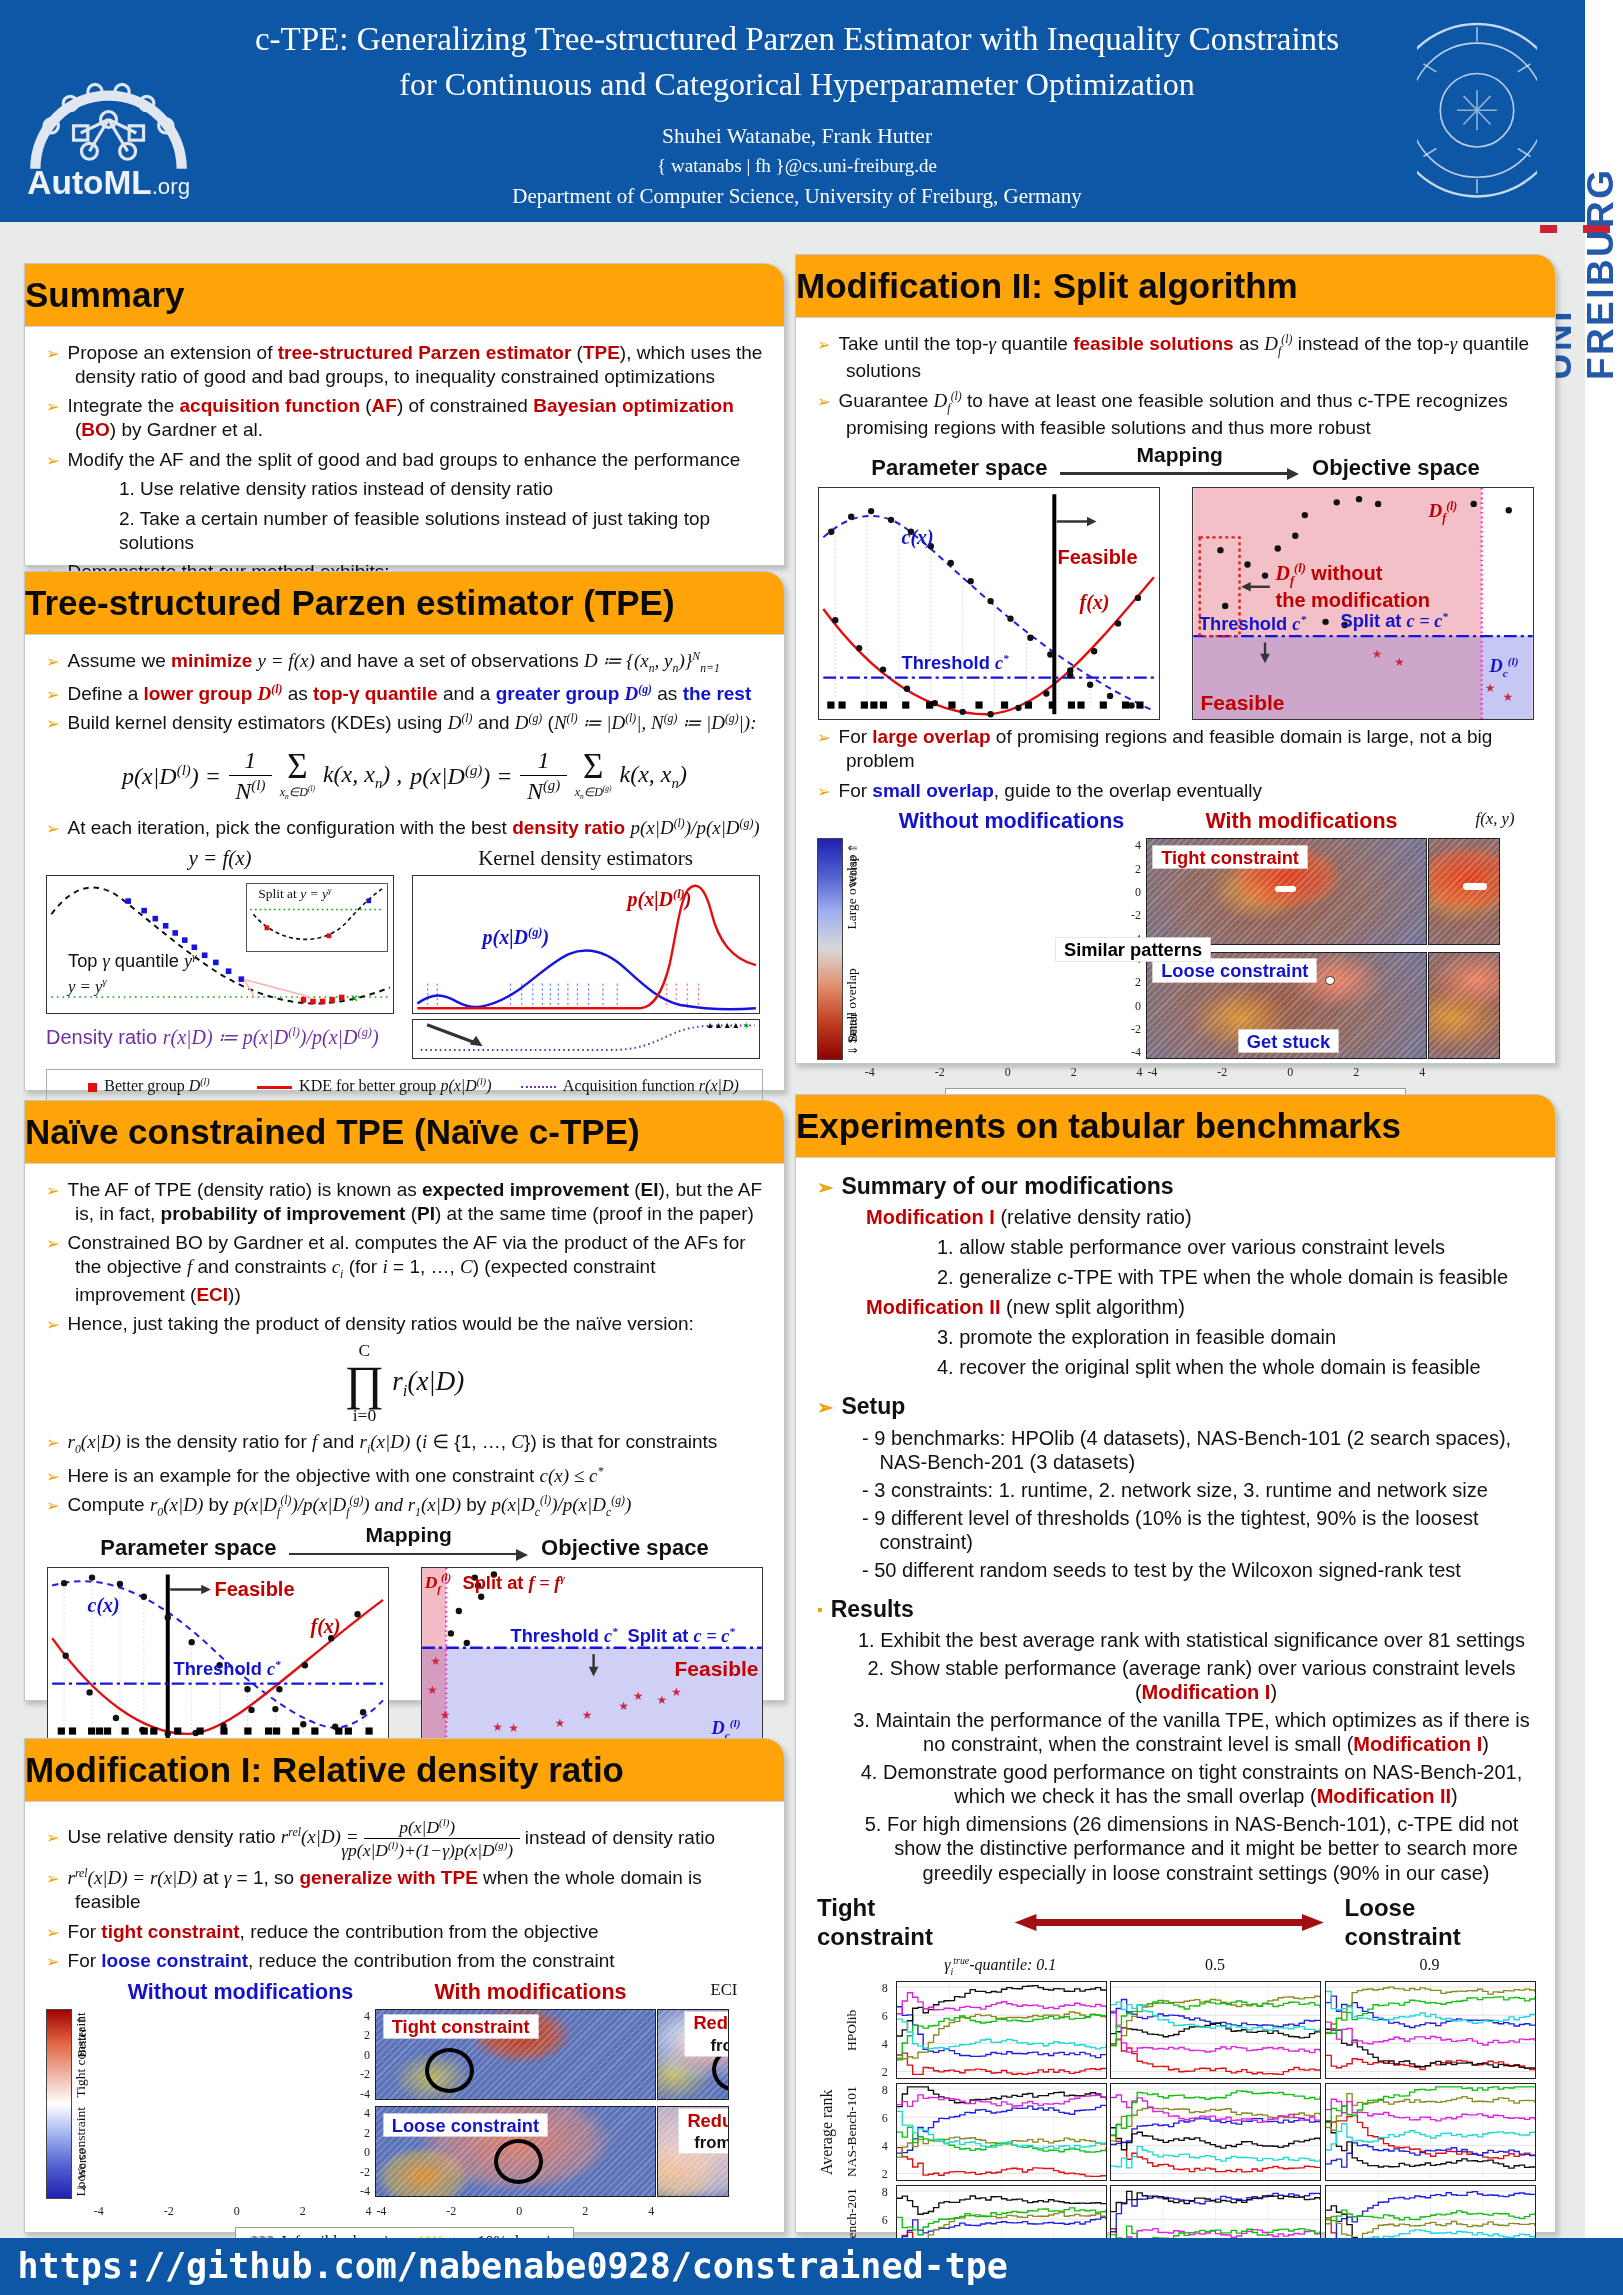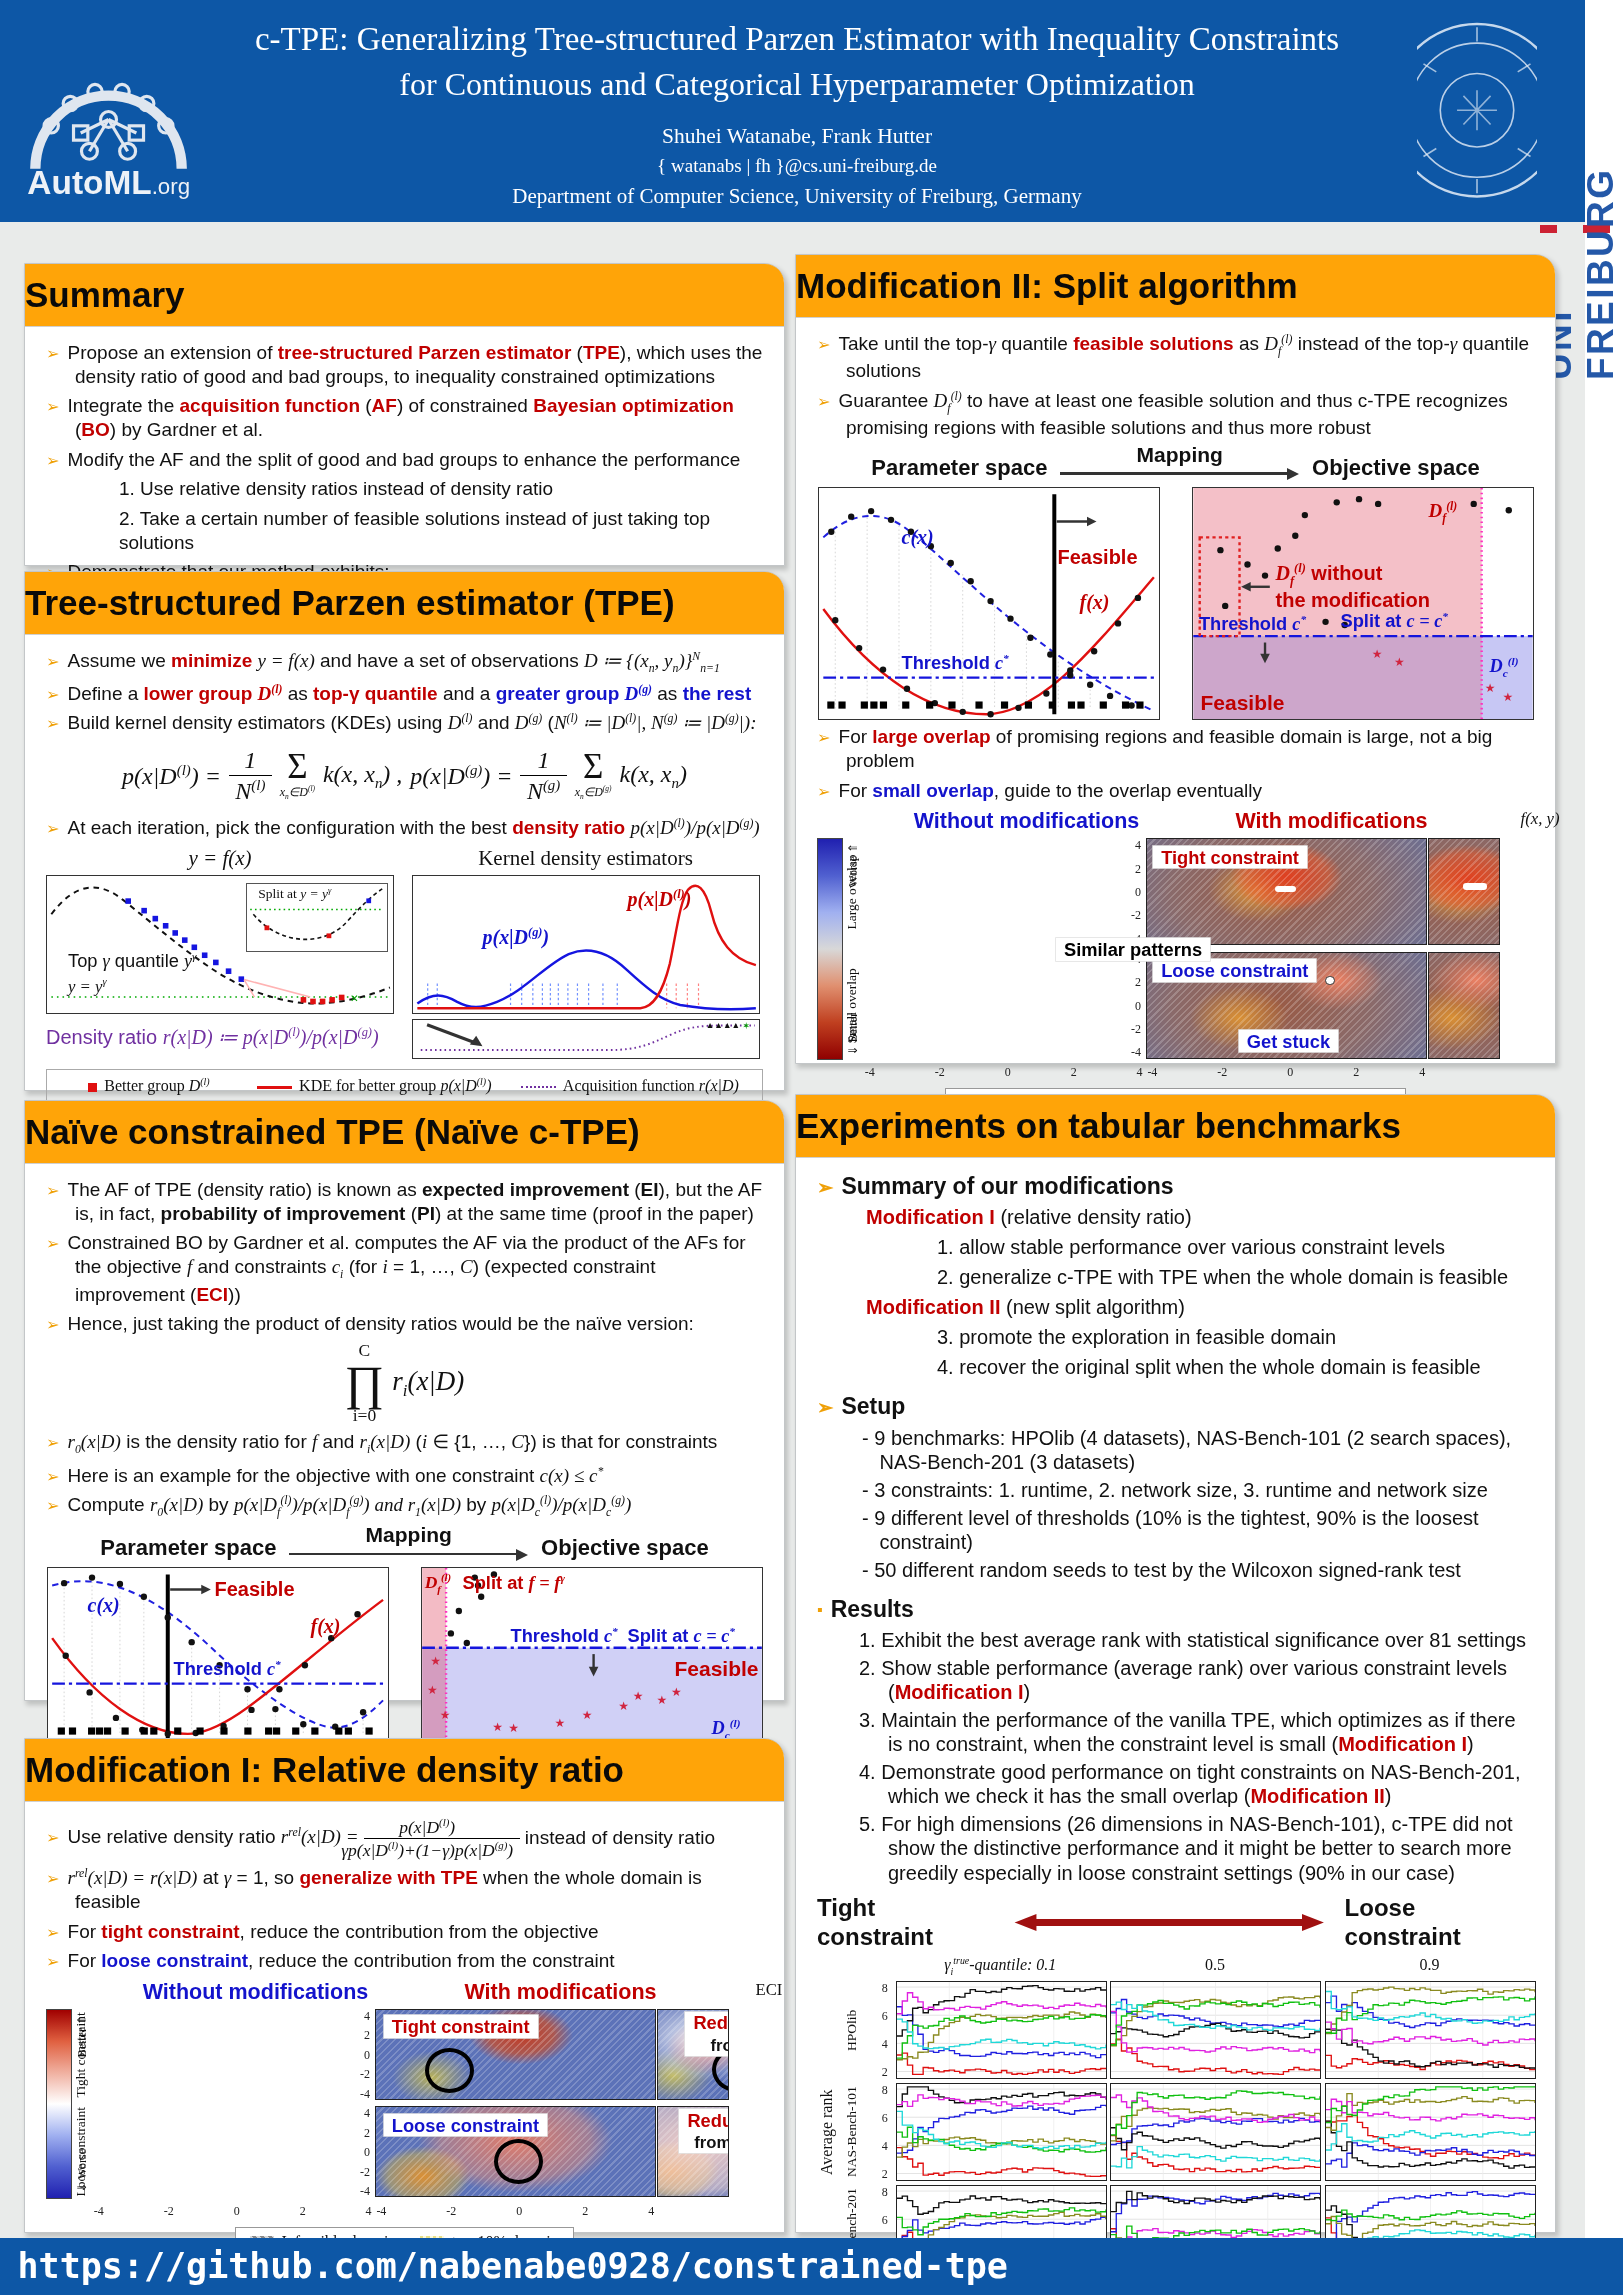--- a/index.html
+++ b/index.html
@@ -77,21 +77,21 @@
   .densitylabel{font-size:20px;margin-top:11px;}
   .tpelegend{display:grid;grid-template-columns:1.05fr 1.55fr 1.4fr;border:0.8px solid #aaa;margin-top:9.6px;padding:6.4px 11px;font-family:"Liberation Serif",serif;font-size:16px;row-gap:6.4px;}
   
   .maphead{display:flex;justify-content:center;align-items:flex-end;gap:12.8px;font-weight:bold;font-size:22px;margin:6.4px 0 4.8px 0;}
   .marr{position:relative;width:239px;height:35px;}
   .marrlab{position:absolute;left:0;right:0;top:-4.8px;text-align:center;font-weight:bold;font-size:21px;}
   .arrline{position:absolute;left:0;right:11px;bottom:7.2px;height:2.4px;background:#333;}
   .arrhead{position:absolute;right:0;bottom:1.6px;width:0;height:0;border-left:12.8px solid #333;border-top:6.4px solid transparent;border-bottom:6.4px solid transparent;}
   .maprow{display:flex;gap:32px;justify-content:center;}
   
-  .hmtitles{display:grid;grid-template-columns:45px 281px 281px 88px;column-gap:24px;font-weight:bold;font-size:21.5px;margin:4.8px 0 3.2px 0;}
+  .hmtitles{display:grid;grid-template-columns:45px 281px 281px 88px;column-gap:9px;font-weight:bold;font-size:21.5px;margin:4.8px 0 3.2px 0;}
   .hmtitles .blue{color:#1313cc;text-align:center;}
   .hmtitles .red{color:#c00000;text-align:center;}
   .hmtitles .cbt{color:#111;font-weight:normal;font-family:"Liberation Serif",serif;font-size:16.7px;text-align:center;}
   .hmgrid{display:grid;grid-template-columns:21px 22px 281px 281px 72px;column-gap:1.6px;row-gap:4.8px;align-items:stretch;}
   .hmrowlab{font-family:"Liberation Serif",serif;font-size:13.5px;display:flex;align-items:center;justify-content:center;}
   .yticks5{display:flex;flex-direction:column;justify-content:space-between;align-items:flex-end;font-family:"Liberation Serif",serif;font-size:12px;padding:0 3.2px 0 0;color:#222;}
   .hmcell{position:relative;border:0.8px solid #222;overflow:hidden;}
   .hmcell::before{content:"";position:absolute;inset:0;background:repeating-linear-gradient(135deg,rgba(255,255,255,.20) 0 1.6px,transparent 1.6px 4.8px);}
   .ring{position:absolute;border:4px solid #000;border-radius:50%;}
   .chip{position:absolute;background:#fff;padding:0.8px 8px;font-weight:bold;font-size:18.3px;line-height:1.15;box-shadow:0 0 0 0.8px #e2e2e2;white-space:nowrap;}
@@ -106,21 +106,21 @@
   .coltitle{font-family:"Liberation Serif",serif;font-size:16px;text-align:center;}
   .rowlab{font-family:"Liberation Serif",serif;font-size:13.5px;display:flex;align-items:center;justify-content:center;}
   .avglab{font-family:"Liberation Serif",serif;font-size:16px;display:flex;align-items:center;justify-content:center;}
   svg.xchart{border:1.2px solid #222;background:#fff;display:block;}
   .yticks4{display:flex;flex-direction:column;justify-content:space-between;align-items:flex-end;font-family:"Liberation Serif",serif;font-size:12px;color:#222;padding:0 2.4px 0 0;}
   
   .bhead{font-weight:bold;font-size:23px;}
   .subnum{margin-left:120px;}
   .modt{margin-left:49px;}
   .set{margin-left:45px;padding-left:17.5px;text-indent:-17.5px;margin-top:3.2px;margin-bottom:3.2px;}
-  .res{margin-left:42px;padding-left:29px;text-indent:-29px;margin-top:3.2px;margin-bottom:3.2px;}
+  .res{margin-left:32px;padding-left:29px;text-indent:-29px;margin-top:3.2px;margin-bottom:3.2px;text-align:center;}
   .panel-summary .pbody{font-size:19px;}
   .panel-exp .pbody{font-size:20px;line-height:1.22;}
 </style>
 </head>
 <body>
 
 <div class="poster">
   <div class="rstrip"></div>
 
   <header class="hdr">

